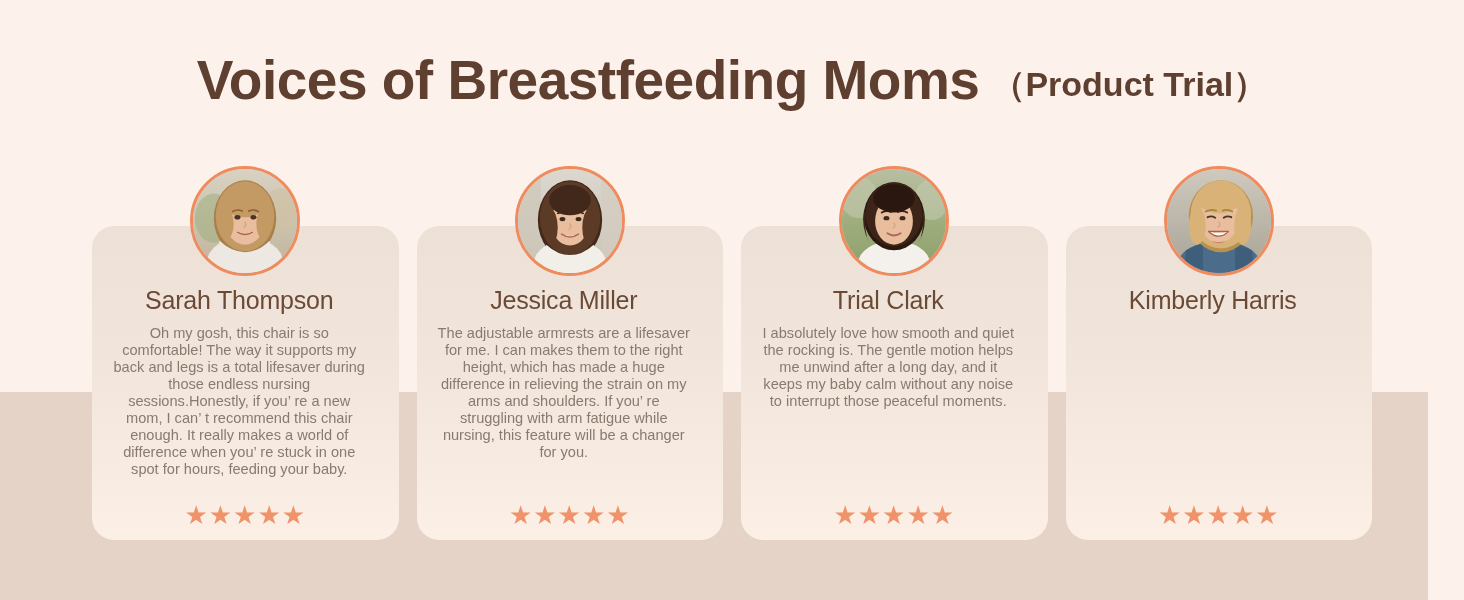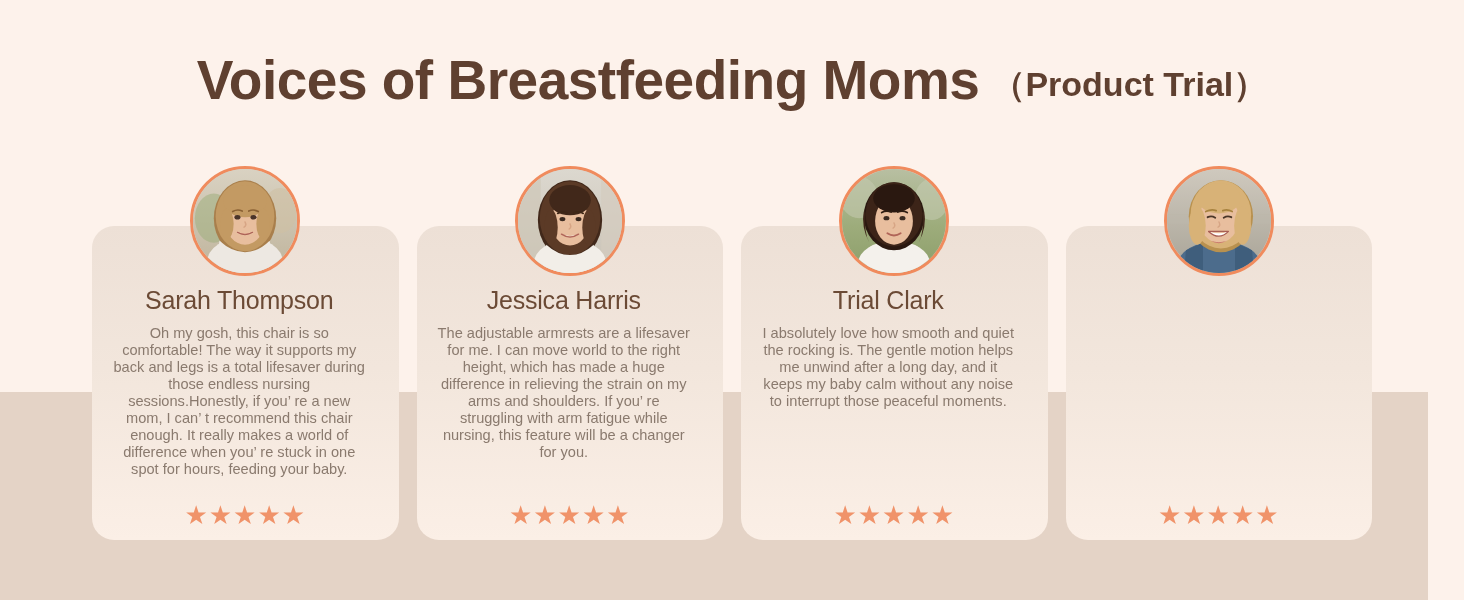--- a/index.html
+++ b/index.html
@@ -203,22 +203,22 @@
           <ellipse cx="47" cy="53" rx="3.1" ry="2.3" fill="#3B2A20"></ellipse>
           <ellipse cx="64" cy="53" rx="3.1" ry="2.3" fill="#3B2A20"></ellipse>
           <path d="M42 47 q5 -3 10 -0.5" stroke="#3E2717" stroke-width="1.8" fill="none" stroke-linecap="round"></path>
           <path d="M59 46.5 q5 -2.5 10 0.5" stroke="#3E2717" stroke-width="1.8" fill="none" stroke-linecap="round"></path>
           <path d="M55 58 q2 4 -1 5.5" stroke="#D7A585" stroke-width="1.5" fill="none" stroke-linecap="round"></path>
           <path d="M46 69 q9 6 18 0 q-9 3.5 -18 0 z" fill="#FFFFFF"></path>
           <path d="M46 69 q9 6 18 0" stroke="#B06558" stroke-width="1.6" fill="none" stroke-linecap="round"></path>
           <path d="M30 80 q-5 16 -4 30 l58 0 q1 -14 -4 -30 q-12 11 -25 11 q-13 0 -25 -11 z" fill="#F2EEE8"></path>
         </svg>
       </div>
-      <div class="person-name">Jessica Harris</div>
-      <div class="quote">The adjustable armrests are a lifesaver for me. I can move world to the right height, which has made a huge difference in relieving the strain on my arms and shoulders. If you’ re struggling with arm fatigue while nursing, this feature will be a changer for you.</div>
+      <div class="person-name">Jessica Miller</div>
+      <div class="quote">The adjustable armrests are a lifesaver for me. I can makes them to the right height, which has made a huge difference in relieving the strain on my arms and shoulders. If you’ re struggling with arm fatigue while nursing, this feature will be a changer for you.</div>
       <div class="stars">
         <span class="star">★★★★★</span>
       </div>
     </div>
 
     <div class="card">
       <div class="avatar">
         <svg viewBox="0 0 110 110" preserveAspectRatio="xMidYMid slice">
           <defs>
             <linearGradient id="bg3" x1="0" y1="0" x2="0" y2="1">
@@ -276,19 +276,20 @@
           <path d="M43 51 q4 -2 8 0.5" stroke="#4A3628" stroke-width="2" fill="none" stroke-linecap="round"></path>
           <path d="M60 51.5 q4 -2.5 8 -0.5" stroke="#4A3628" stroke-width="2" fill="none" stroke-linecap="round"></path>
           <path d="M41 45 q6 -3 11 -1" stroke="#A8833F" stroke-width="1.8" fill="none" stroke-linecap="round"></path>
           <path d="M59 44 q5 -2 10 1" stroke="#A8833F" stroke-width="1.8" fill="none" stroke-linecap="round"></path>
           <path d="M55 56 q2 4 -1 5.5" stroke="#D7A585" stroke-width="1.5" fill="none" stroke-linecap="round"></path>
           <path d="M44 66 q11 10 21 0 q-10 4 -21 0 z" fill="#FFFFFF"></path>
           <path d="M44 66 q11 10 21 0 z" stroke="#A85F54" stroke-width="1.4" fill="none" stroke-linejoin="round"></path>
           <path d="M46 76 q9 5 17 0 q-8 3 -17 0 z" fill="#C9786B"></path>
         </svg>
       </div>
+      <div class="person-name">Kimberly Harris</div>
       <div class="stars">
         <span class="star">★★★★★</span>
       </div>
     </div>
 
   </div>
 </div>
 
 </body></html>

